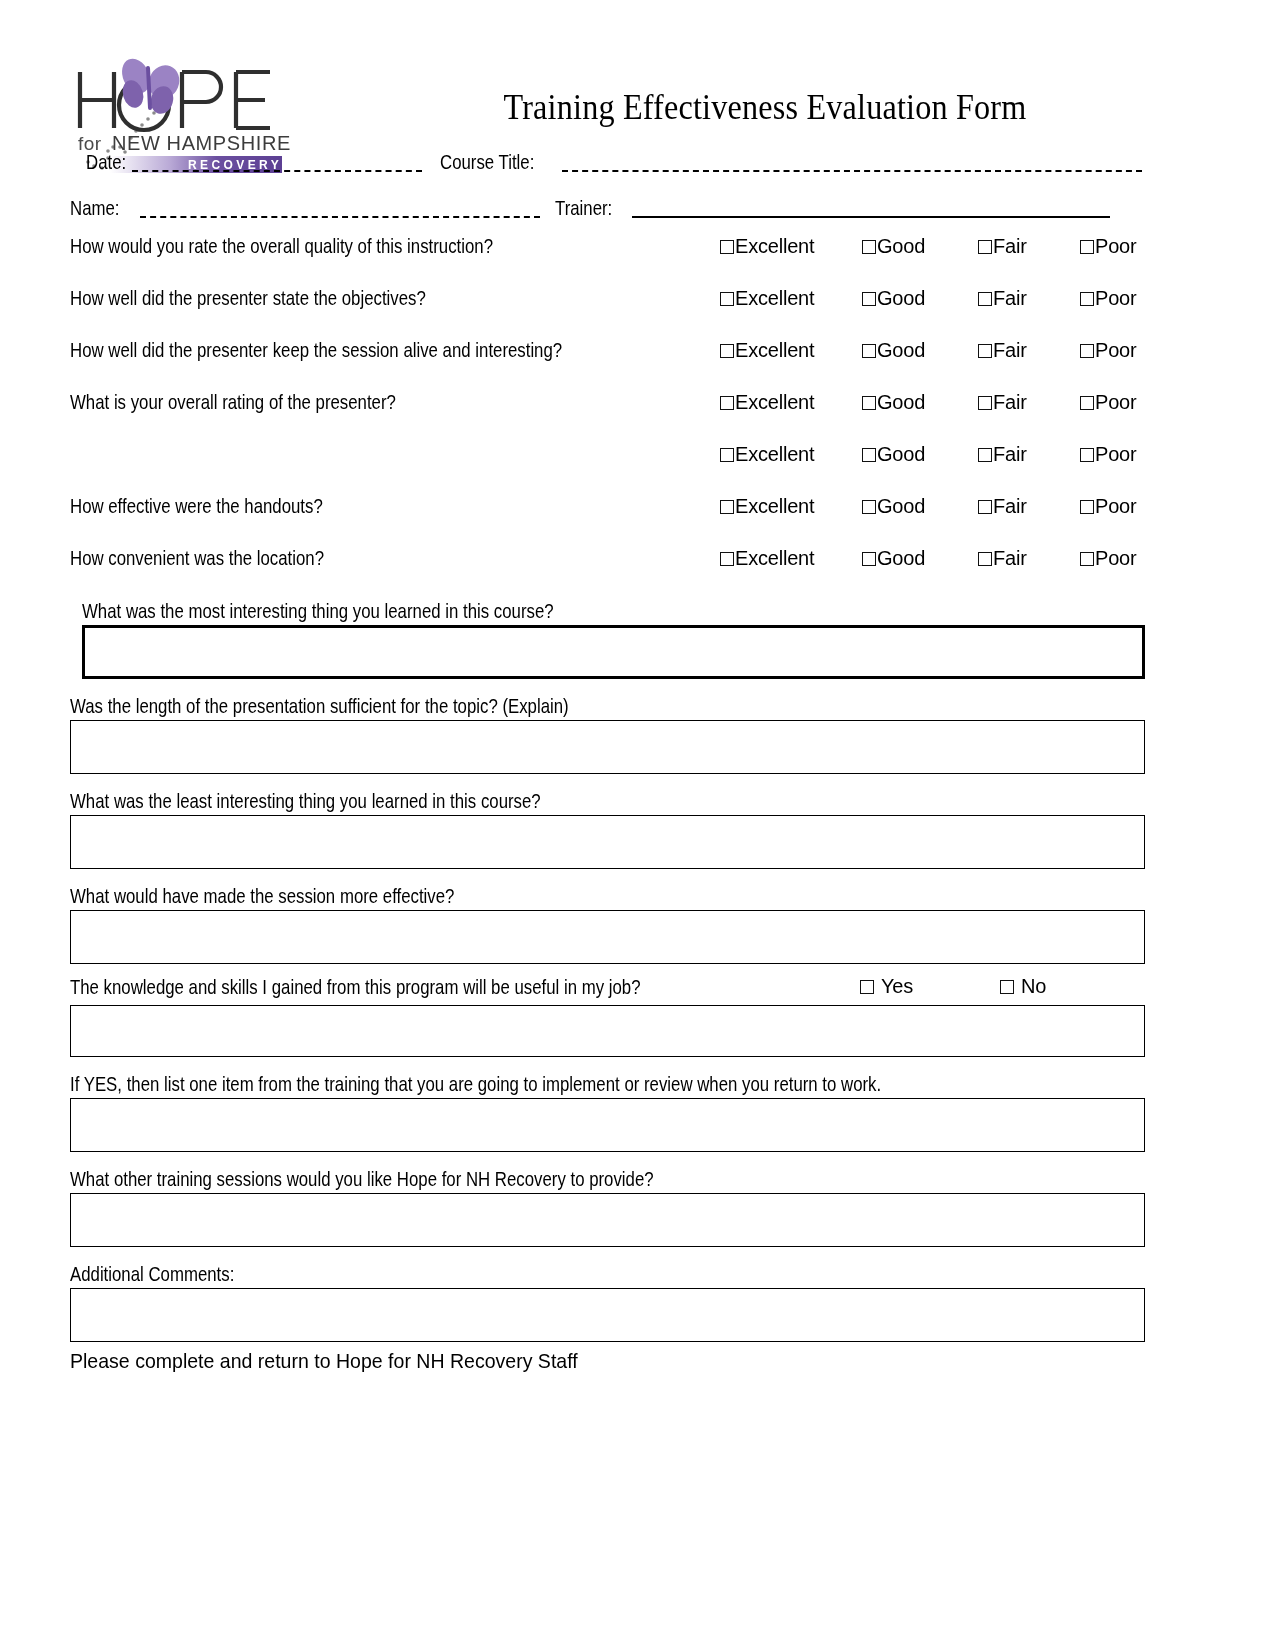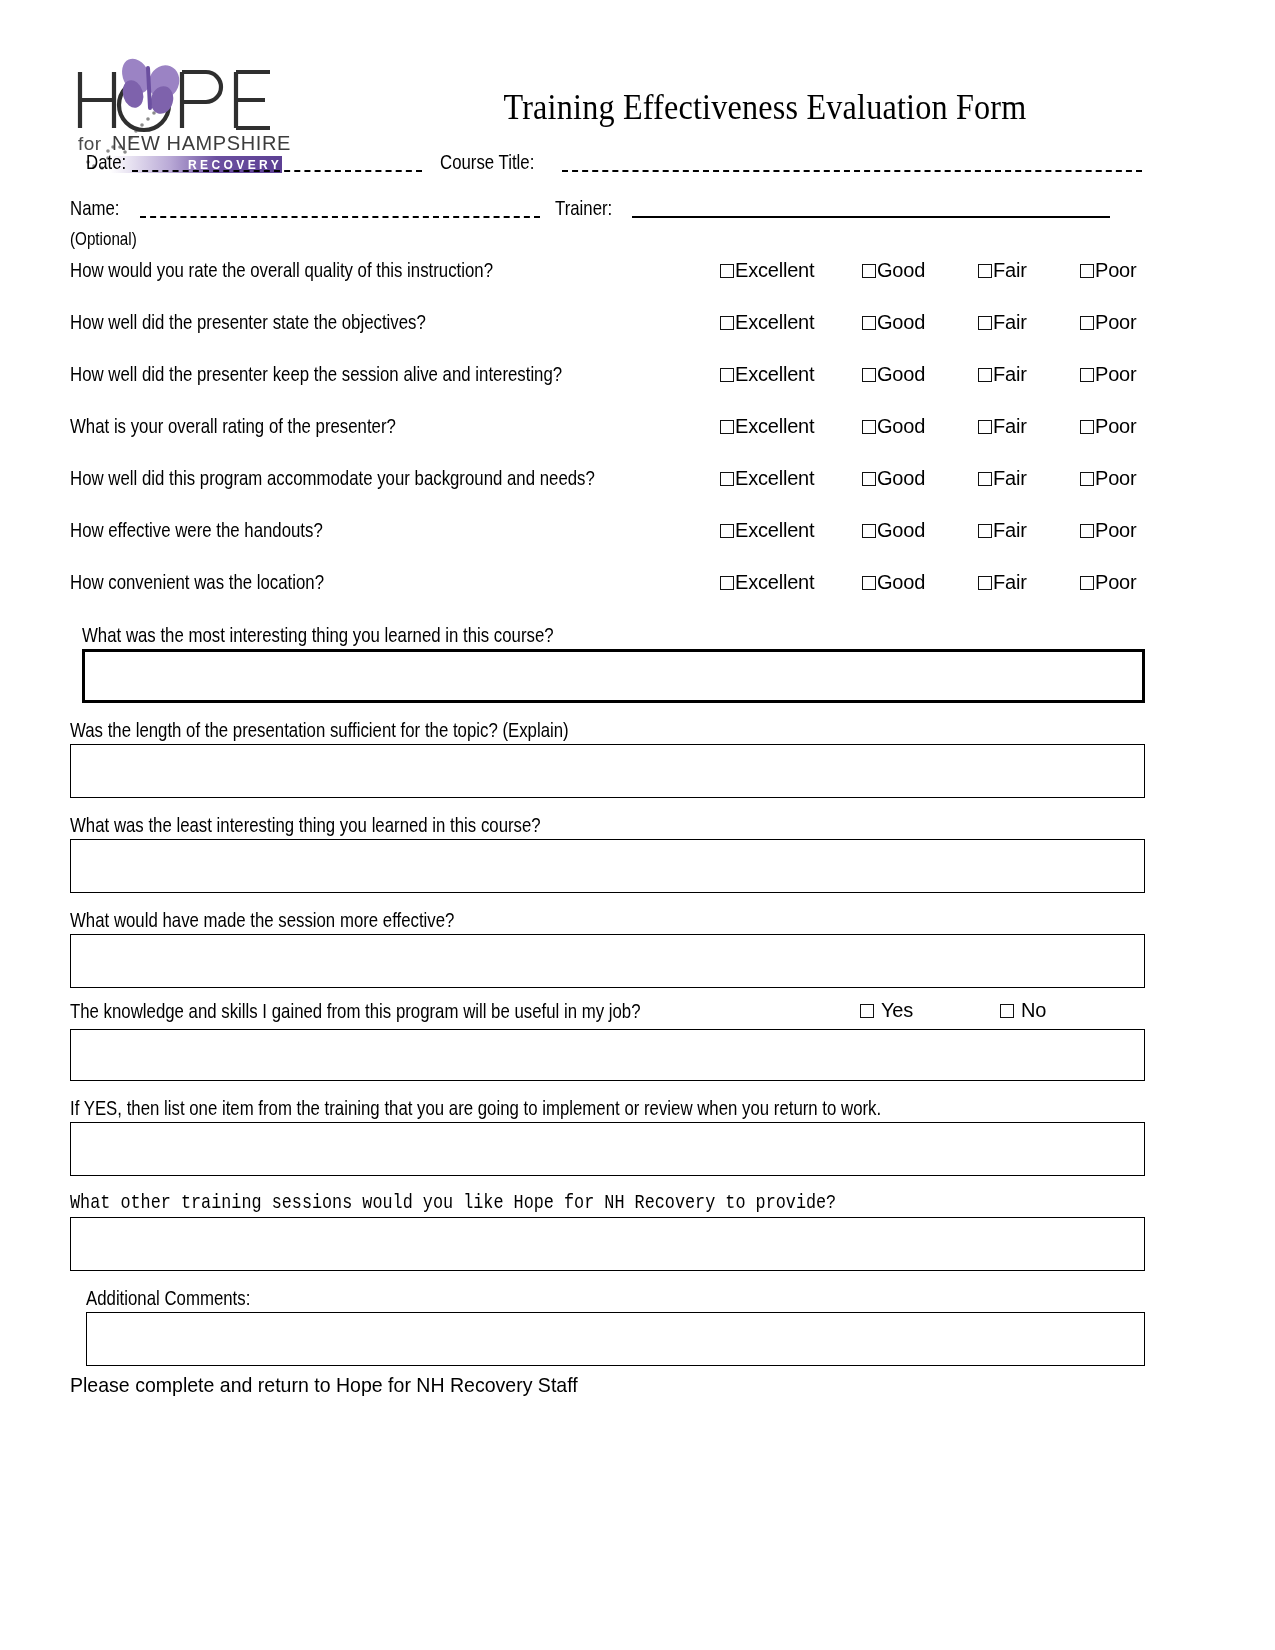--- a/index.html
+++ b/index.html
@@ -266,25 +266,20 @@
       <div class="field-label" style="left:0px;">
         <span class="cond">Name:</span>
       </div>
       <div class="rule-dash" style="left:70px; width:400px;"></div>
       <div class="field-label" style="left:485px;">
         <span class="cond">Trainer:</span>
       </div>
       <div class="rule-solid" style="left:562px; width:478px;"></div>
     </div>
 
-    <div style="position:relative; height:24px;">
-      <div class="optional">
-        <span class="cond">(Optional)</span>
-      </div>
-    </div>
 
     <div class="ratings" id="ratings-host">
         <div class="rating-row">
           <div class="rating-q"><span class="cond">How would you rate the overall quality of this instruction?</span></div>
           <div class="opt opt-0"><span class="cbox"></span><span class="opt-label">Excellent</span></div>
           <div class="opt opt-1"><span class="cbox"></span><span class="opt-label">Good</span></div>
           <div class="opt opt-2"><span class="cbox"></span><span class="opt-label">Fair</span></div>
           <div class="opt opt-3"><span class="cbox"></span><span class="opt-label">Poor</span></div>
         </div>
         <div class="rating-row">
@@ -302,21 +297,20 @@
           <div class="opt opt-3"><span class="cbox"></span><span class="opt-label">Poor</span></div>
         </div>
         <div class="rating-row">
           <div class="rating-q"><span class="cond">What is your overall rating of the presenter?</span></div>
           <div class="opt opt-0"><span class="cbox"></span><span class="opt-label">Excellent</span></div>
           <div class="opt opt-1"><span class="cbox"></span><span class="opt-label">Good</span></div>
           <div class="opt opt-2"><span class="cbox"></span><span class="opt-label">Fair</span></div>
           <div class="opt opt-3"><span class="cbox"></span><span class="opt-label">Poor</span></div>
         </div>
         <div class="rating-row">
-          <div class="rating-q"><span class="cond">How well did this program accommodate your background and needs?</span></div>
           <div class="opt opt-0"><span class="cbox"></span><span class="opt-label">Excellent</span></div>
           <div class="opt opt-1"><span class="cbox"></span><span class="opt-label">Good</span></div>
           <div class="opt opt-2"><span class="cbox"></span><span class="opt-label">Fair</span></div>
           <div class="opt opt-3"><span class="cbox"></span><span class="opt-label">Poor</span></div>
         </div>
         <div class="rating-row">
           <div class="rating-q"><span class="cond">How effective were the handouts?</span></div>
           <div class="opt opt-0"><span class="cbox"></span><span class="opt-label">Excellent</span></div>
           <div class="opt opt-1"><span class="cbox"></span><span class="opt-label">Good</span></div>
           <div class="opt opt-2"><span class="cbox"></span><span class="opt-label">Fair</span></div>
@@ -362,25 +356,25 @@
         <span class="cbox"></span><span class="opt-label">No</span>
       </div>
     </div>
     <div class="answer-box" style="height:52px; margin-top:4px;"></div>
 
     <div id="tail-host">
         <div class="qblock" style="margin-top: 14px;">
           <div class="qlabel"><span class="cond">If YES, then list one item from the training that you are going to implement or review when you return to work.</span></div>
           <div class="answer-box" style="height: 54px;"></div>
         </div>
-        <div class="qblock" style="margin-top: 14px; font-family: Liberation Mono, monospace;">
+        <div class="qblock" style="margin-top: 14px;">
           <div class="qlabel"><span class="cond">What other training sessions would you like Hope for NH Recovery to provide?</span></div>
           <div class="answer-box" style="height: 54px;"></div>
         </div>
-        <div class="qblock" style="margin-top: 14px; margin-left: 16px;">
+        <div class="qblock" style="margin-top: 14px;">
           <div class="qlabel"><span class="cond">Additional Comments:</span></div>
           <div class="answer-box" style="height: 54px;"></div>
         </div>
       </div>
 
     <div class="footer-note" style="margin-top:6px;text-decoration:underline;">
       <span class="cond-wide">Please complete and return to Hope for NH Recovery Staff</span>
     </div>
 
   </div>

